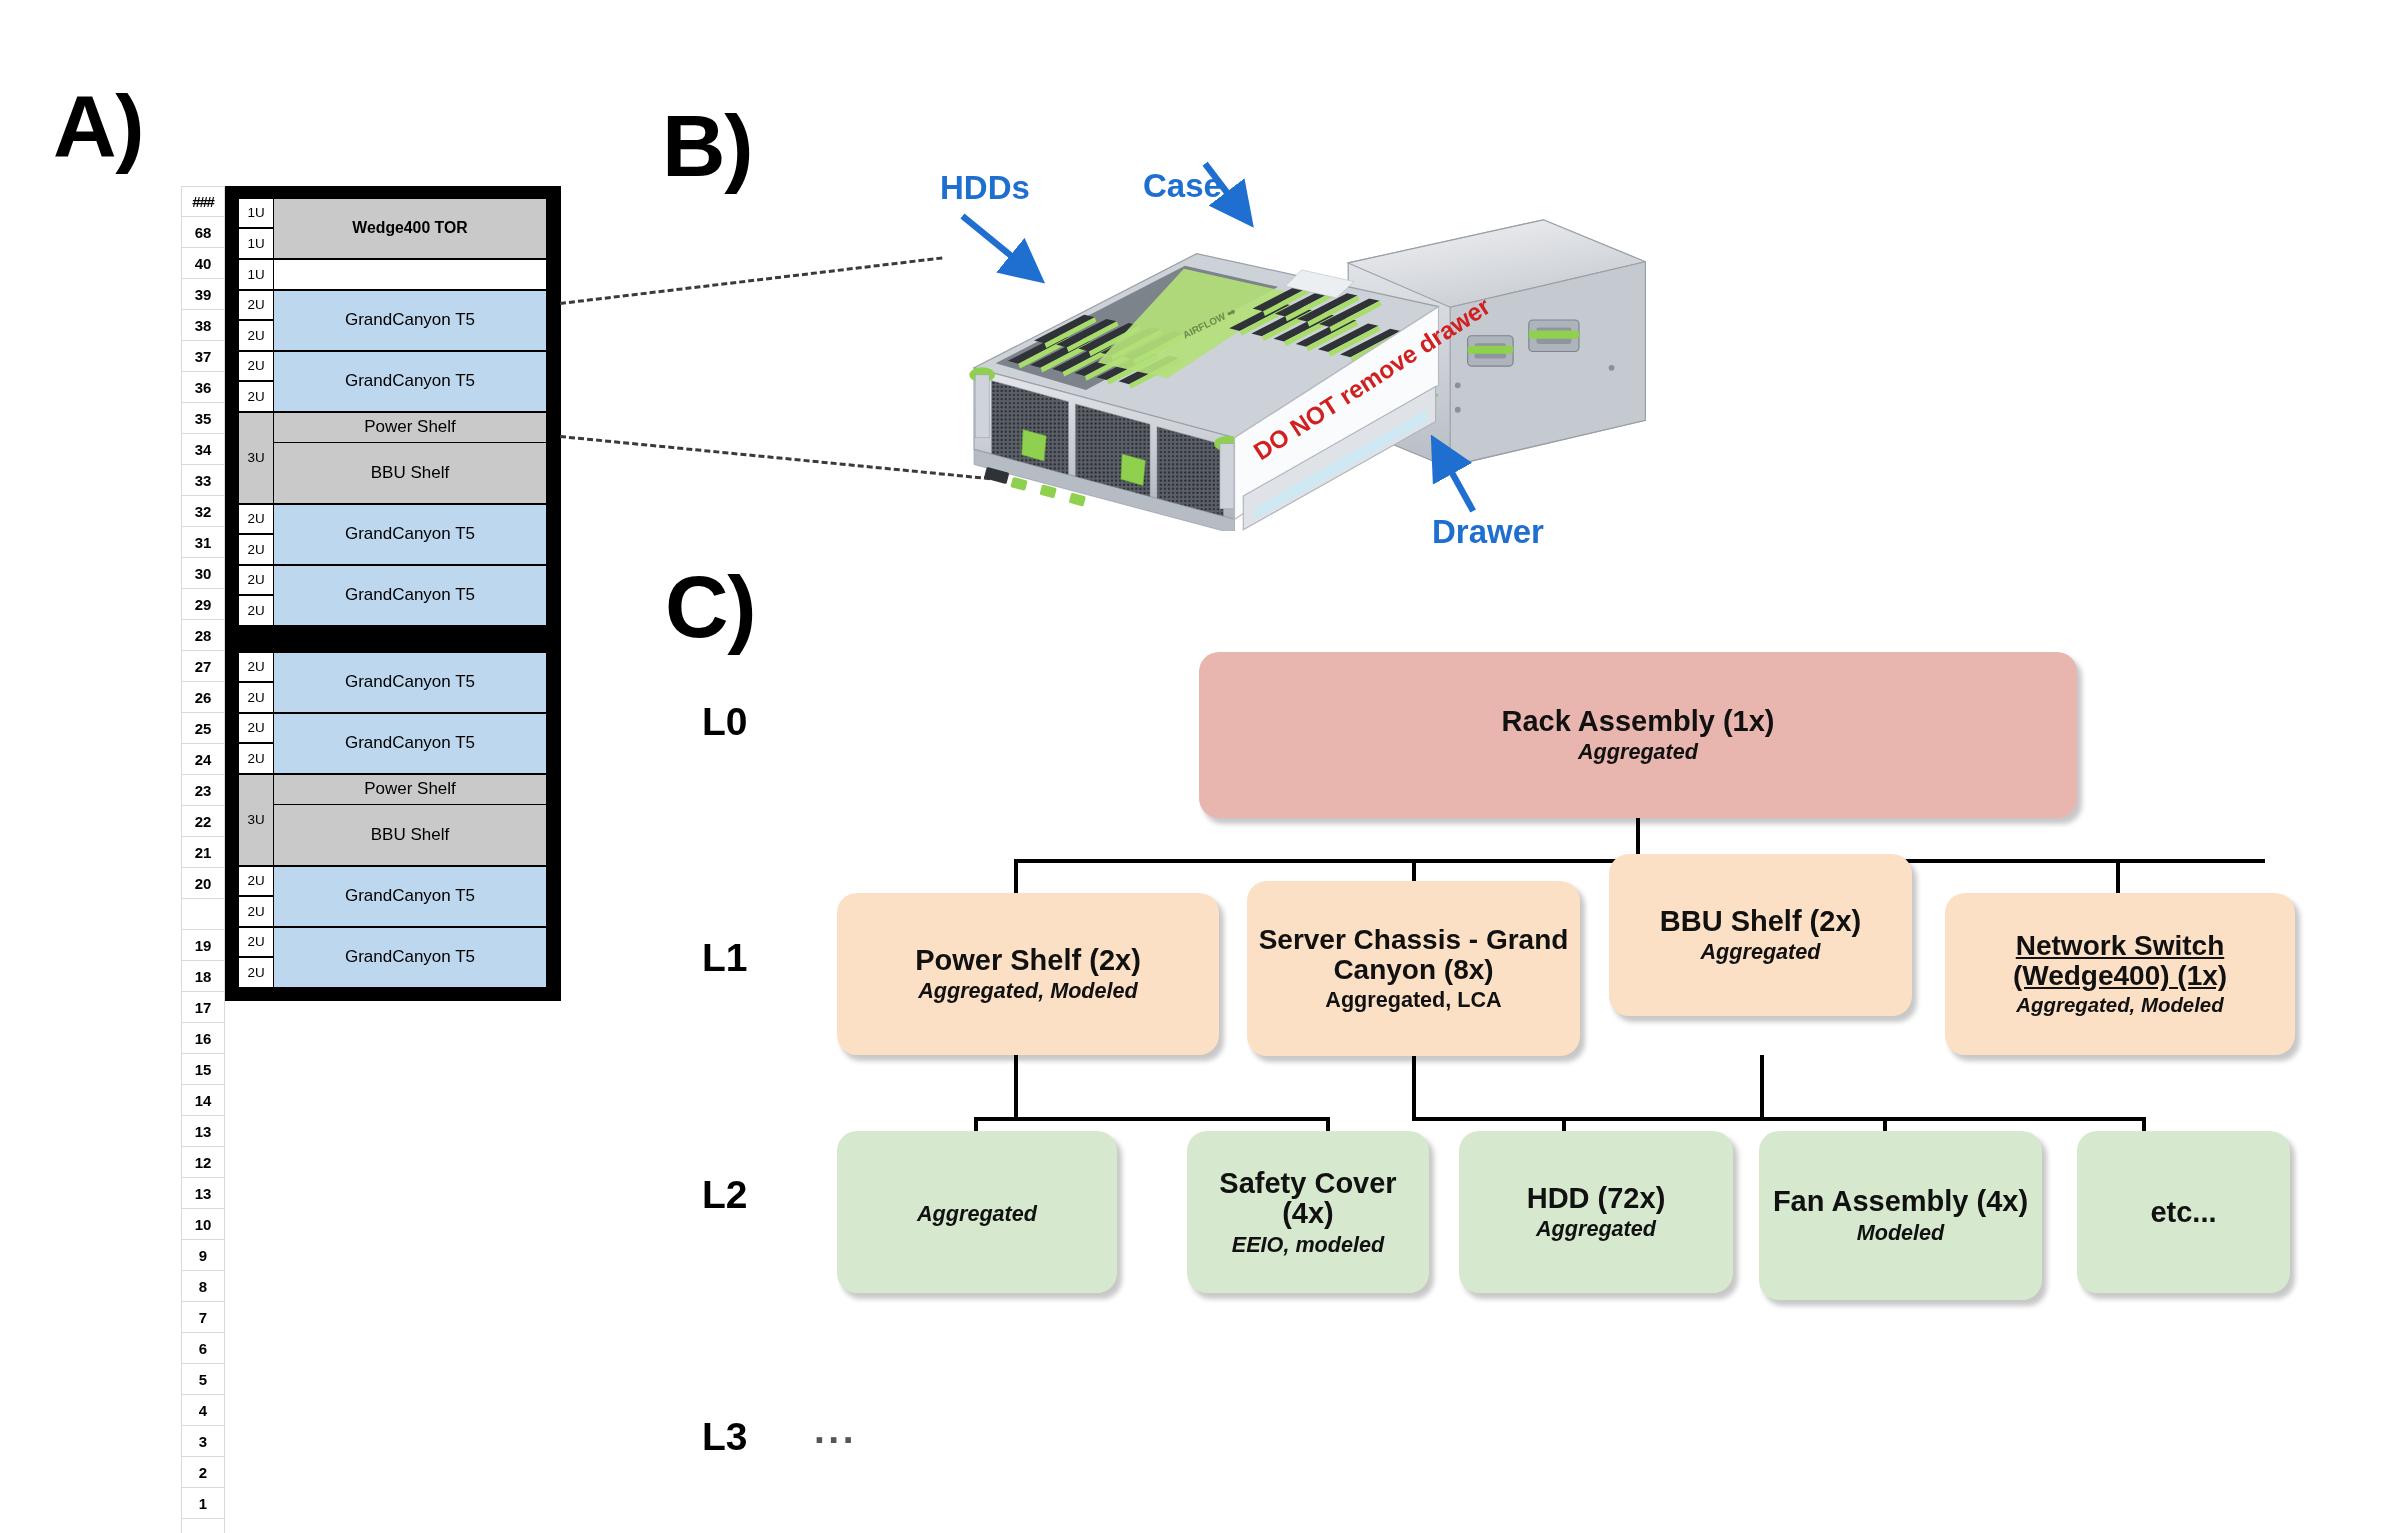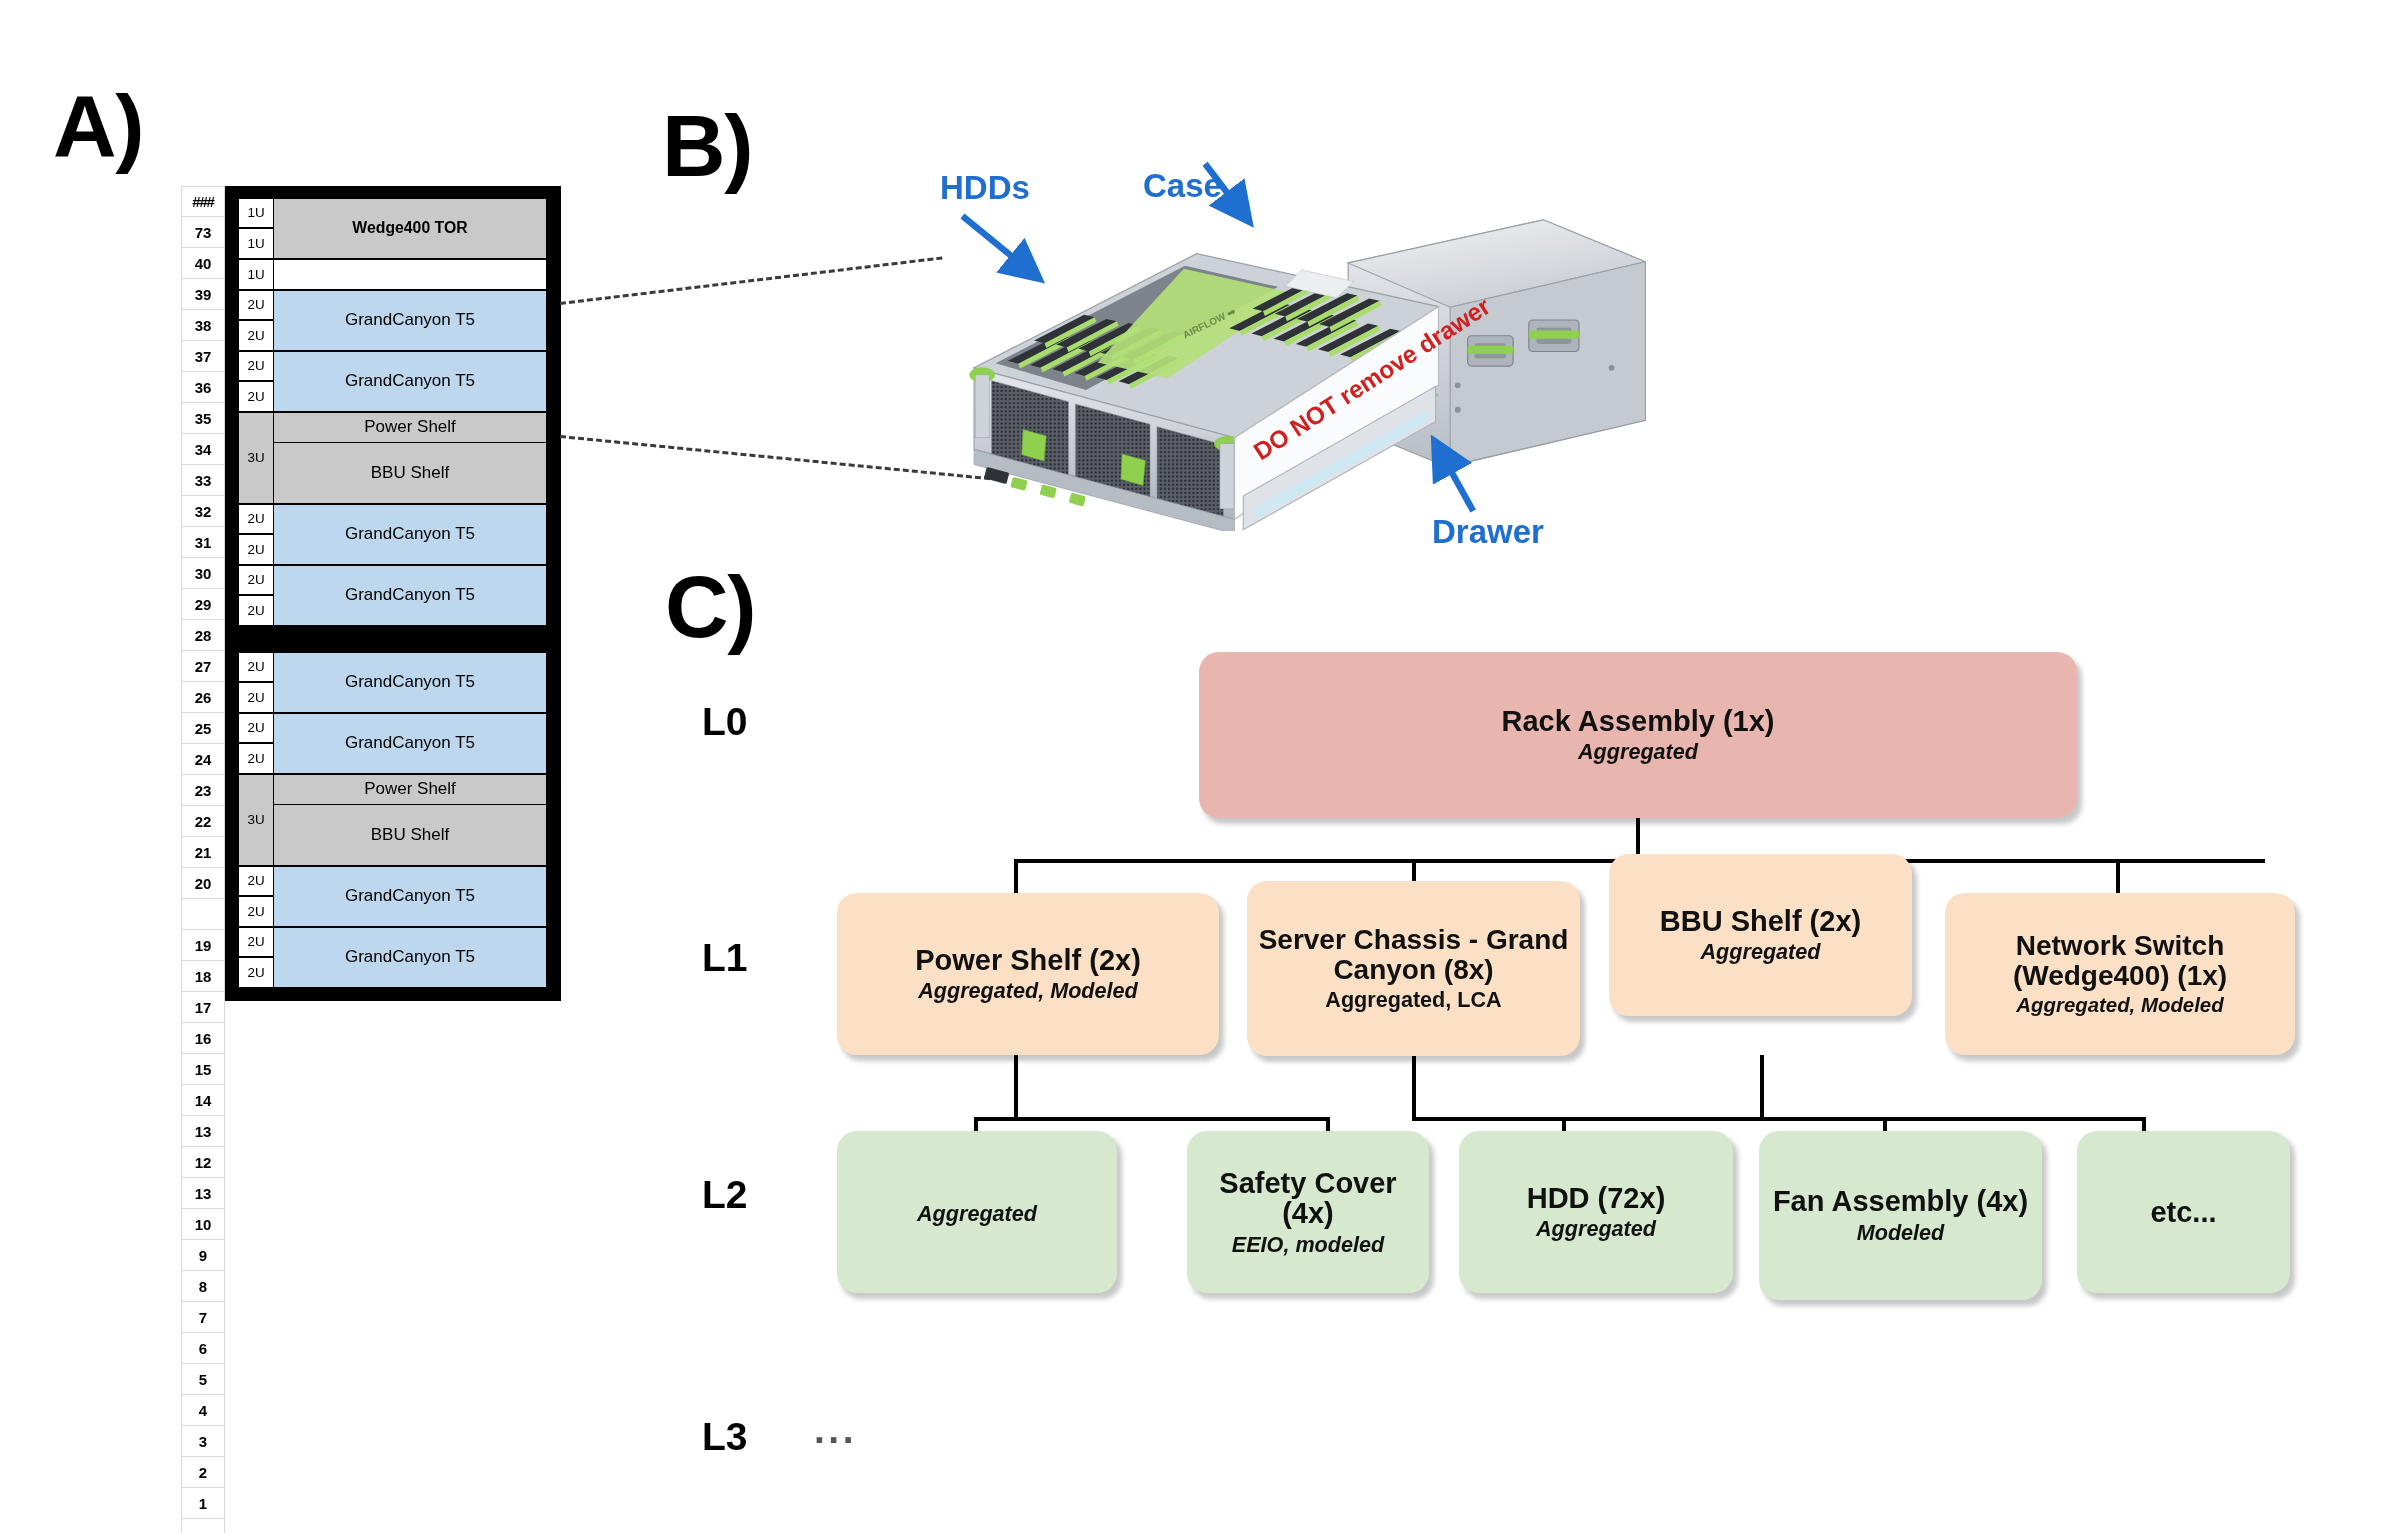--- a/index.html
+++ b/index.html
@@ -173,21 +173,21 @@
 </style>
 </head>
 <body>
 
 <div class="panel-letter" style="left:53px; top:82px;">A)</div>
 
 <div id="panel-a">
   <div class="rack-wrap">
     <div class="ruler" id="ruler">
         <div class="ruler-cell head">###</div>
-        <div class="ruler-cell">73</div>
+        <div class="ruler-cell">68</div>
         <div class="ruler-cell">40</div>
         <div class="ruler-cell">39</div>
         <div class="ruler-cell">38</div>
         <div class="ruler-cell">37</div>
         <div class="ruler-cell">36</div>
         <div class="ruler-cell">35</div>
         <div class="ruler-cell">34</div>
         <div class="ruler-cell">33</div>
         <div class="ruler-cell">32</div>
         <div class="ruler-cell">31</div>
@@ -530,21 +530,21 @@
     <div class="title" style="font-size:28px;">Server Chassis - Grand Canyon (8x)</div>
     <div class="sub" style="font-style:normal;">Aggregated, LCA</div>
   </div>
 
   <div class="node l1" style="left:1600px; top:854px; width:303px; height:162px;">
     <div class="title">BBU Shelf (2x)</div>
     <div class="sub">Aggregated</div>
   </div>
 
   <div class="node l1" style="left:1936px; top:893px; width:350px; height:162px;">
-    <div class="title" style="font-size:28px;">Network Switch (Wedge400) (1x)</div>
+    <div class="title" style="font-size:28px;text-decoration:underline;">Network Switch (Wedge400) (1x)</div>
     <div class="sub" style="font-size:20.4px;">Aggregated, Modeled</div>
   </div>
 
   <div class="edge-v" style="left:1005px; top:1055px; height:64px;"></div>
   <div class="edge-h" style="left:965px; top:1117px; width:356px;"></div>
   <div class="edge-v" style="left:965px; top:1117px; height:63px;"></div>
   <div class="edge-v" style="left:1317px; top:1117px; height:63px;"></div>
 
   <div class="edge-v" style="left:1403px; top:1056px; height:63px;"></div>
   <div class="edge-h" style="left:1403px; top:1117px; width:734px;"></div>

